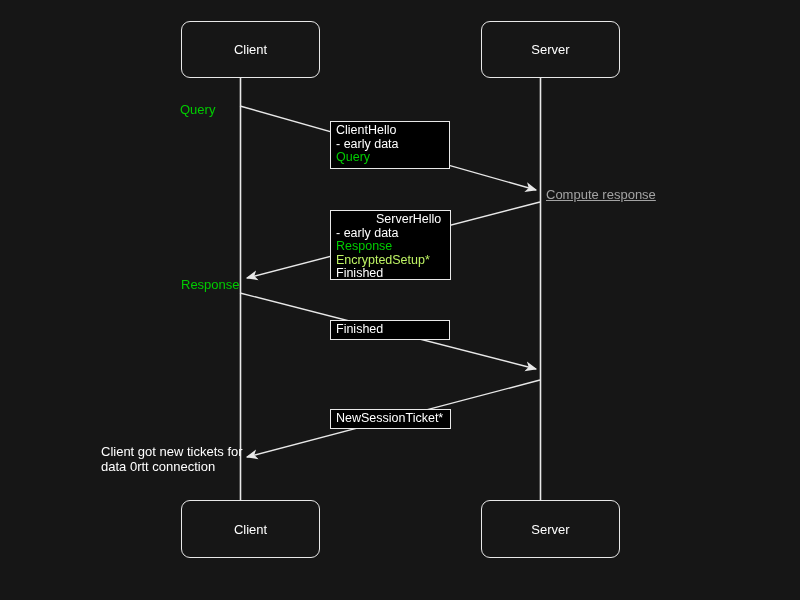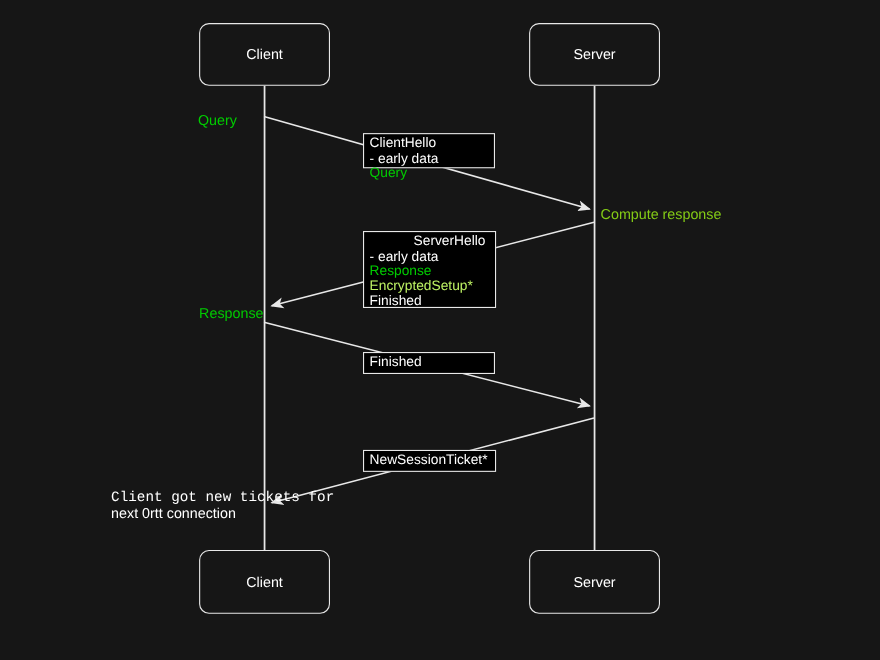--- a/index.html
+++ b/index.html
@@ -15,21 +15,21 @@
     font-family: "Liberation Sans", sans-serif;
     overflow: hidden;
   }
   #wires {
     position: absolute;
     left: 0; top: 0;
     width: 800px; height: 600px;
   }
   .actor-box {
     position: absolute;
-    width: 119px;
+    width: 139px;
     height: 57px;
     border: 1px solid var(--line, #e8e8e8);
     border-radius: 9px;
     background: var(--bg, #161616);
     display: flex;
     align-items: center;
     justify-content: center;
     color: var(--white, #ffffff);
     font-size: 13px;
     box-sizing: border-box;
@@ -83,21 +83,21 @@
     <span>Server</span>
   </div>
 
   <div class="actor-box" style="left:181px; top:500px; height:58px;">
     <span>Client</span>
   </div>
   <div class="actor-box" style="left:481px; top:500px; height:58px;">
     <span>Server</span>
   </div>
 
-  <div class="msg-box" style="left:330px; top:121px; width:120px; height:32px;">
+  <div class="msg-box" style="left:330px; top:121px; width:120px; height:48px;">
     <span class="msg-line" style="color: rgb(255, 255, 255);">ClientHello</span>
     <span class="msg-line" style="color: rgb(255, 255, 255);">- early data</span>
     <span class="msg-line" style="color: rgb(0, 204, 0);">Query</span>
   </div>
 
   <div class="msg-box" style="left:330px; top:210px; width:121px; height:70px;">
     <span class="msg-line" style="color: rgb(255, 255, 255); margin-left: 40px;">ServerHello</span>
     <span class="msg-line" style="color: rgb(255, 255, 255);">- early data</span>
     <span class="msg-line" style="color: rgb(0, 204, 0);">Response</span>
     <span class="msg-line" style="color: #bef264;">EncryptedSetup*</span>
@@ -106,21 +106,21 @@
 
   <div class="msg-box" style="left:330px; top:320px; width:120px; height:20px;">
     <span class="msg-line" style="color: rgb(255, 255, 255);">Finished</span>
   </div>
 
   <div class="msg-box" style="left:330px; top:409px; width:121px; height:20px;">
     <span class="msg-line" style="color: rgb(255, 255, 255);">NewSessionTicket*</span>
   </div>
 
   <div class="float-label" style="left: 180px; top: 102px; color: rgb(0, 204, 0);">Query</div>
-  <div class="float-label" style="left: 546px; top: 187px; color: #84cc16;">Compute response</div>
+  <div class="float-label" style="left: 546px; top: 187px; color: #a3a3a3; text-decoration: underline;">Compute response</div>
   <div class="float-label" style="left: 181px; top: 277px; color: rgb(0, 204, 0);">Response</div>
 
   <div class="float-label note-label" style="left:101px; top:444px;">
-    <span class="msg-line" style="color: rgb(255, 255, 255); font-family: Liberation Mono, monospace;">Client got new tickets for</span>
-    <span class="msg-line" style="color: rgb(255, 255, 255);">next 0rtt connection</span>
+    <span class="msg-line" style="color: rgb(255, 255, 255);">Client got new tickets for</span>
+    <span class="msg-line" style="color: rgb(255, 255, 255);">data 0rtt connection</span>
   </div>
 
 </div>
 
 </body></html>

